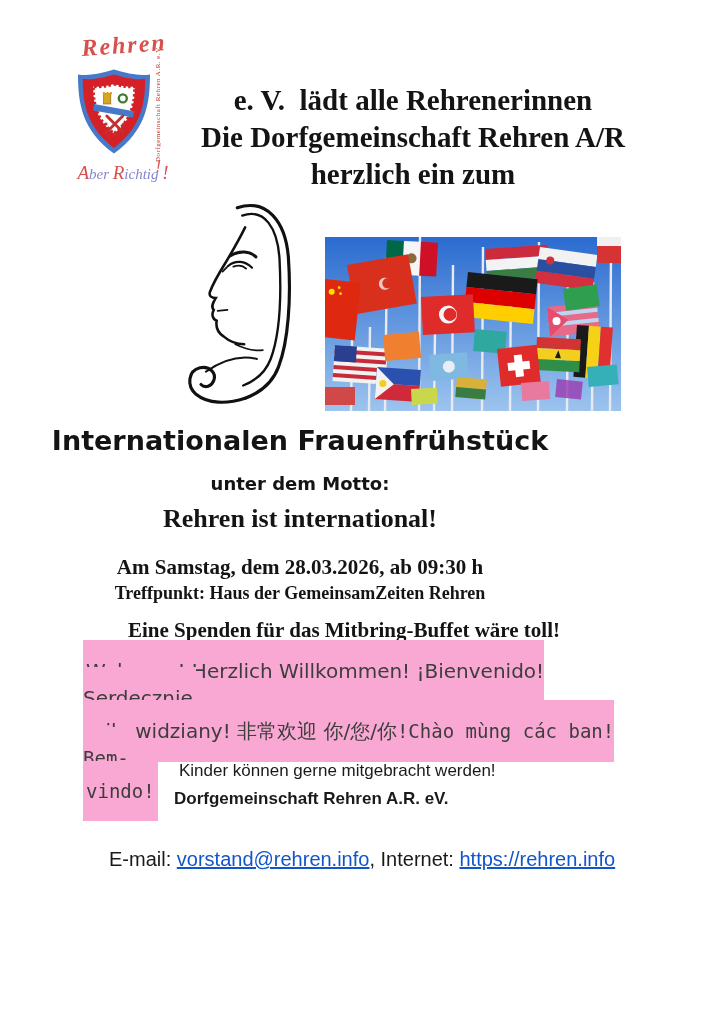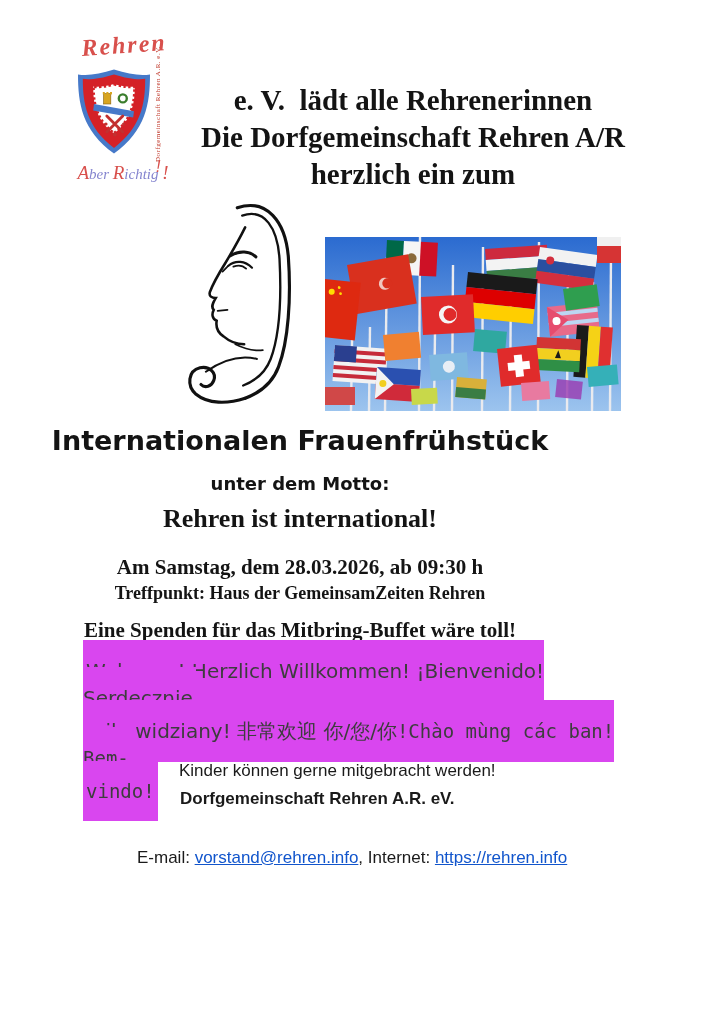--- a/index.html
+++ b/index.html
@@ -39,33 +39,33 @@
   
   .face{position:absolute;left:183px;top:196px;width:140px;height:216px;}
   .flags{position:absolute;left:325px;top:237px;width:296px;height:174px;}
   
   .centered{position:absolute;left:0;width:600px;text-align:center;}
   .event-title{top:425px;font-family:"DejaVu Sans",sans-serif;font-weight:bold;font-size:27px;}
   .motto-label{top:473px;font-family:"DejaVu Sans",sans-serif;font-weight:bold;font-size:18px;}
   .motto{top:504px;font-family:"Liberation Serif",serif;font-weight:bold;font-size:26px;}
   .date-line{top:555px;font-family:"Liberation Serif",serif;font-weight:bold;font-size:21px;}
   .location-line{top:583px;font-family:"Liberation Serif",serif;font-weight:bold;font-size:18px;}
-  .donation-line{top:618px;font-family:"Liberation Serif",serif;font-weight:bold;font-size:21px;}
+  .donation-line{top:618px;font-family:"Liberation Serif",serif;font-weight:bold;font-size:21px;margin-left:44px;}
   
   .welcome{
     position:absolute;left:83px;top:658px;width:580px;
     font-family:"DejaVu Sans",sans-serif;font-size:20px;color:#3d3d3d;
   }
   .welcome .wline{margin-bottom:6px;line-height:27px;}
-  .hl{background:#d946ef;padding:19px 3px;}
+  .hl{background:#f9a8d4;padding:19px 3px;}
   .mono{font-family:"DejaVu Sans Mono",monospace;font-size:19px;}
   
   .kids-line{position:absolute;left:179px;top:761px;font-size:17px;color:#1a1a1a;}
-  .org-line{position:absolute;left:180px;top:789px;font-size:17px;font-weight:bold;color:#1a1a1a;}
-  .contact{position:absolute;left:137px;top:848px;font-size:17px;color:#1a1a1a;}
+  .org-line{position:absolute;left:174px;top:789px;font-size:17px;font-weight:bold;color:#1a1a1a;}
+  .contact{position:absolute;left:109px;top:848px;font-size:20px;color:#1a1a1a;}
   .link{color:#1155cc;text-decoration:underline;cursor:pointer;}
 </style>
 </head>
 <body>
 
 <div class="page">
 
   <div class="logo">
     <div class="logo-brand">Rehren</div>
 

